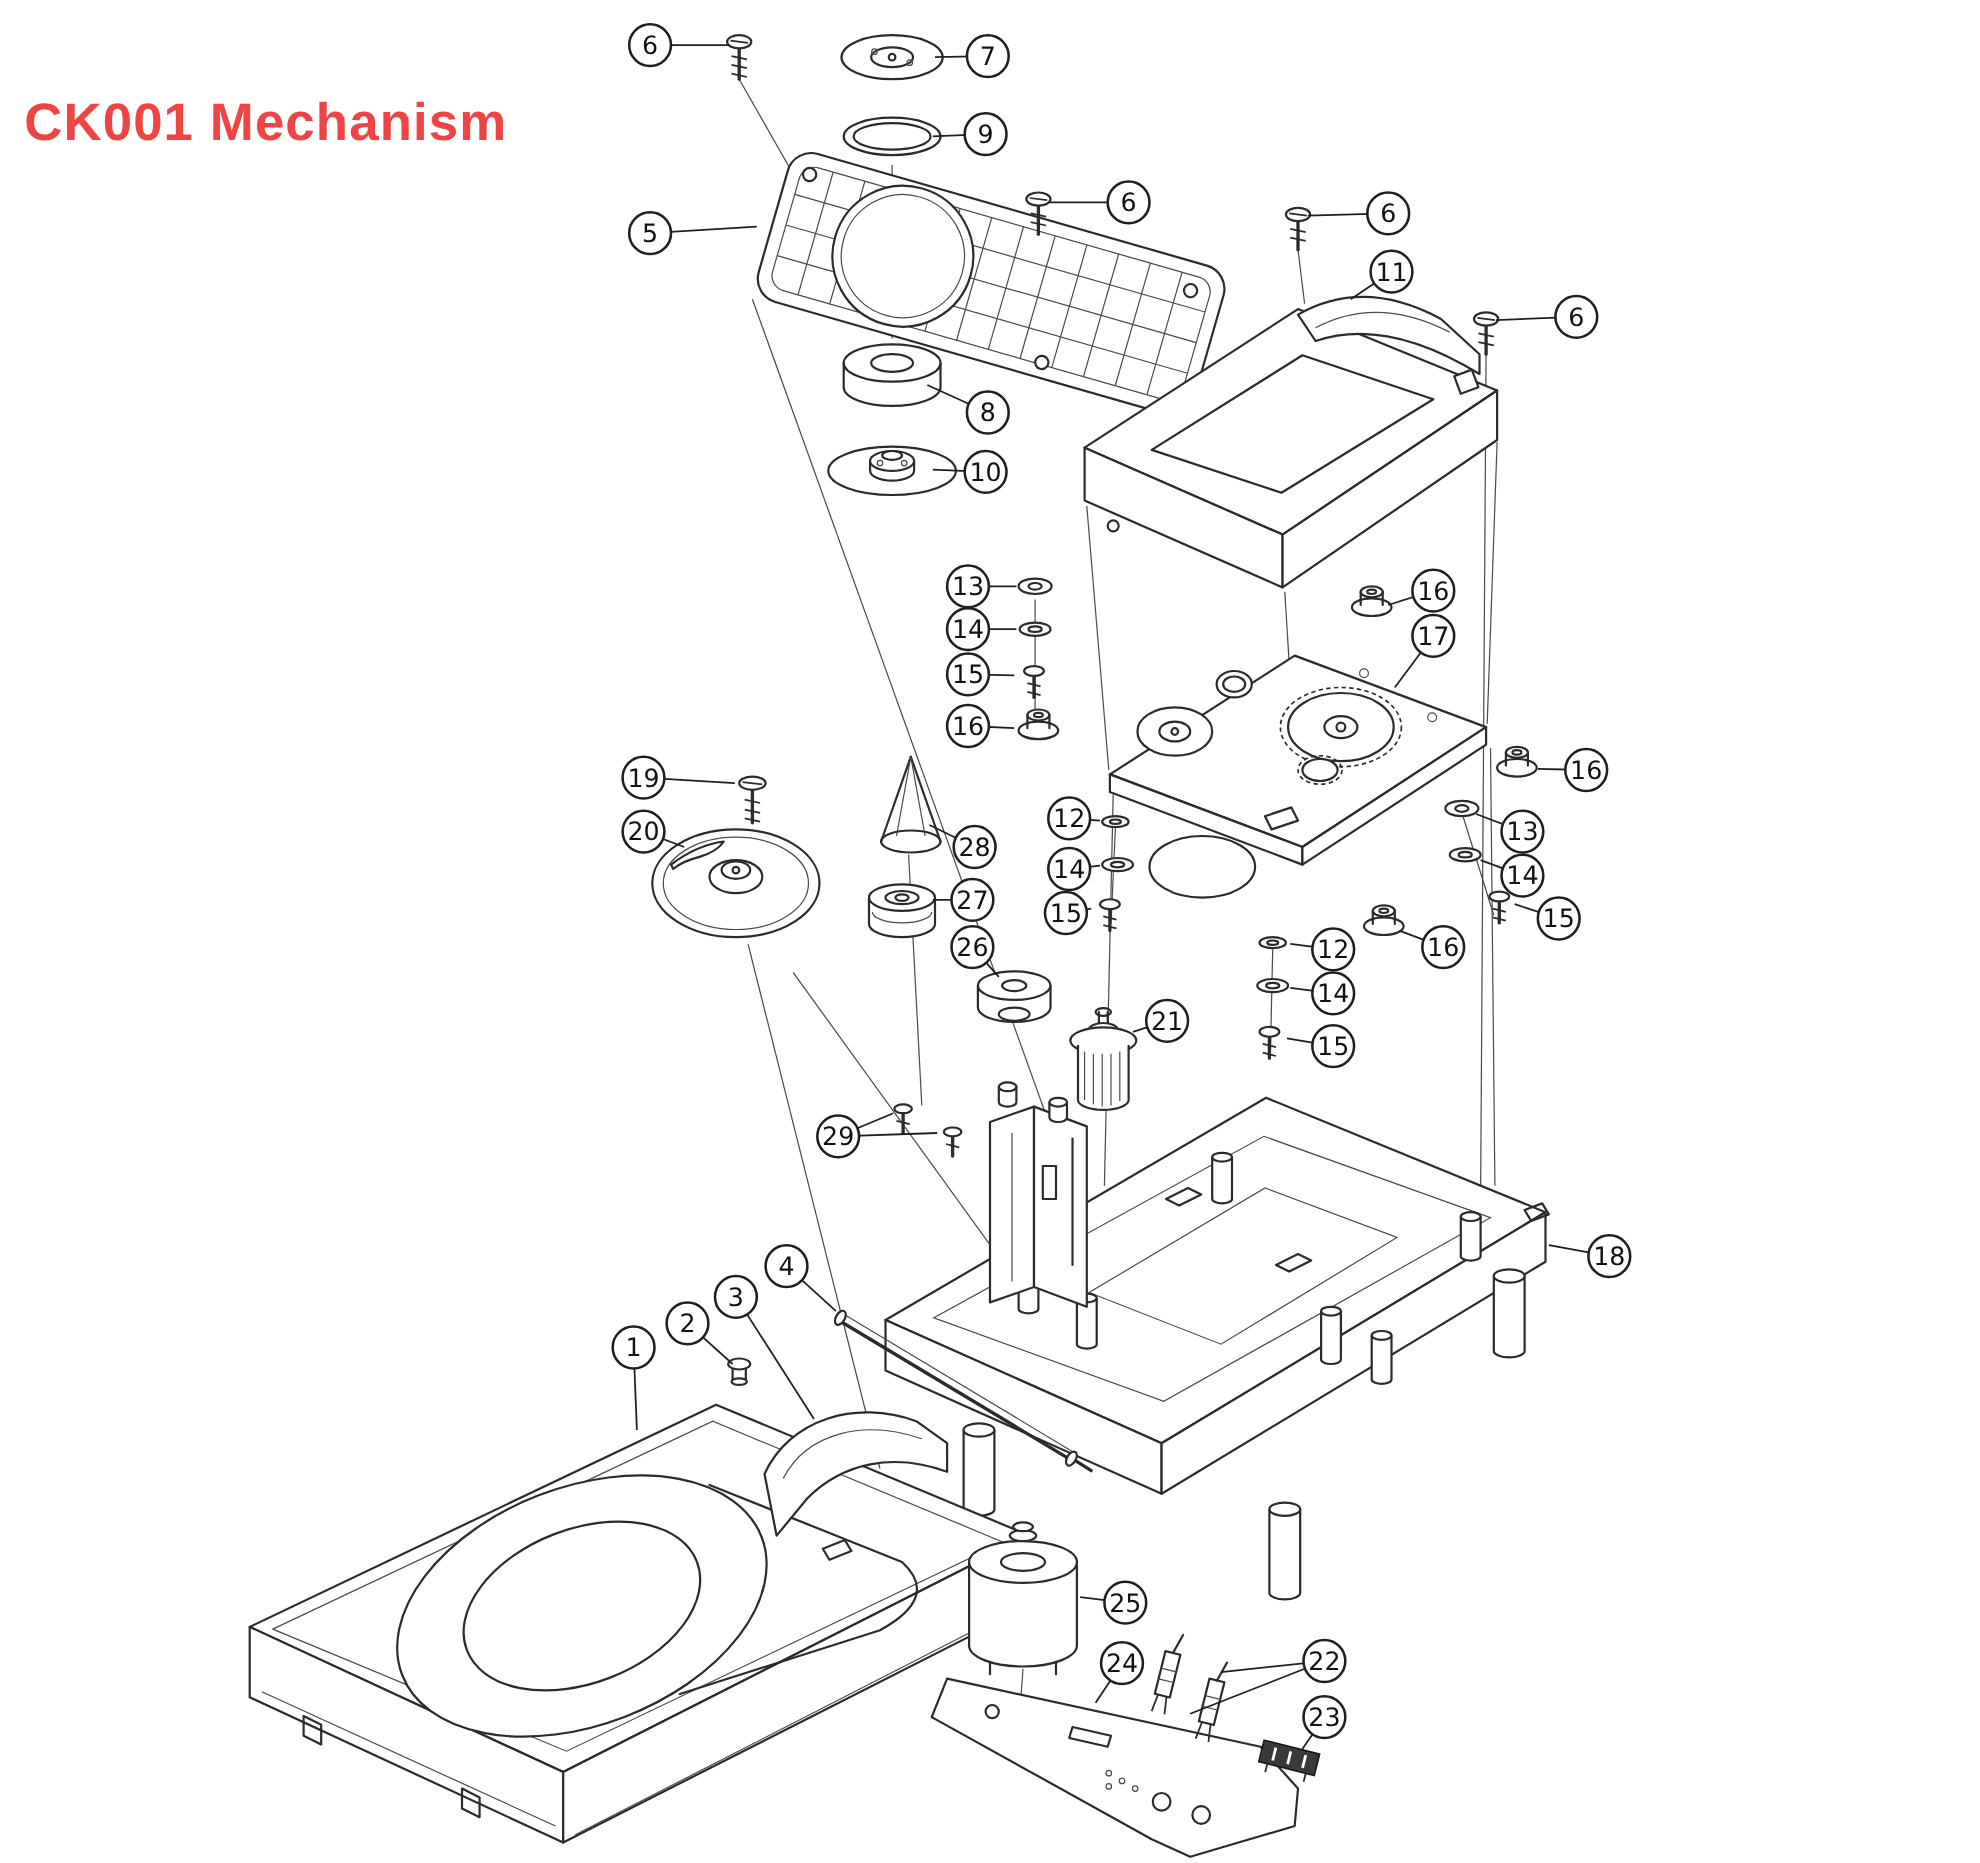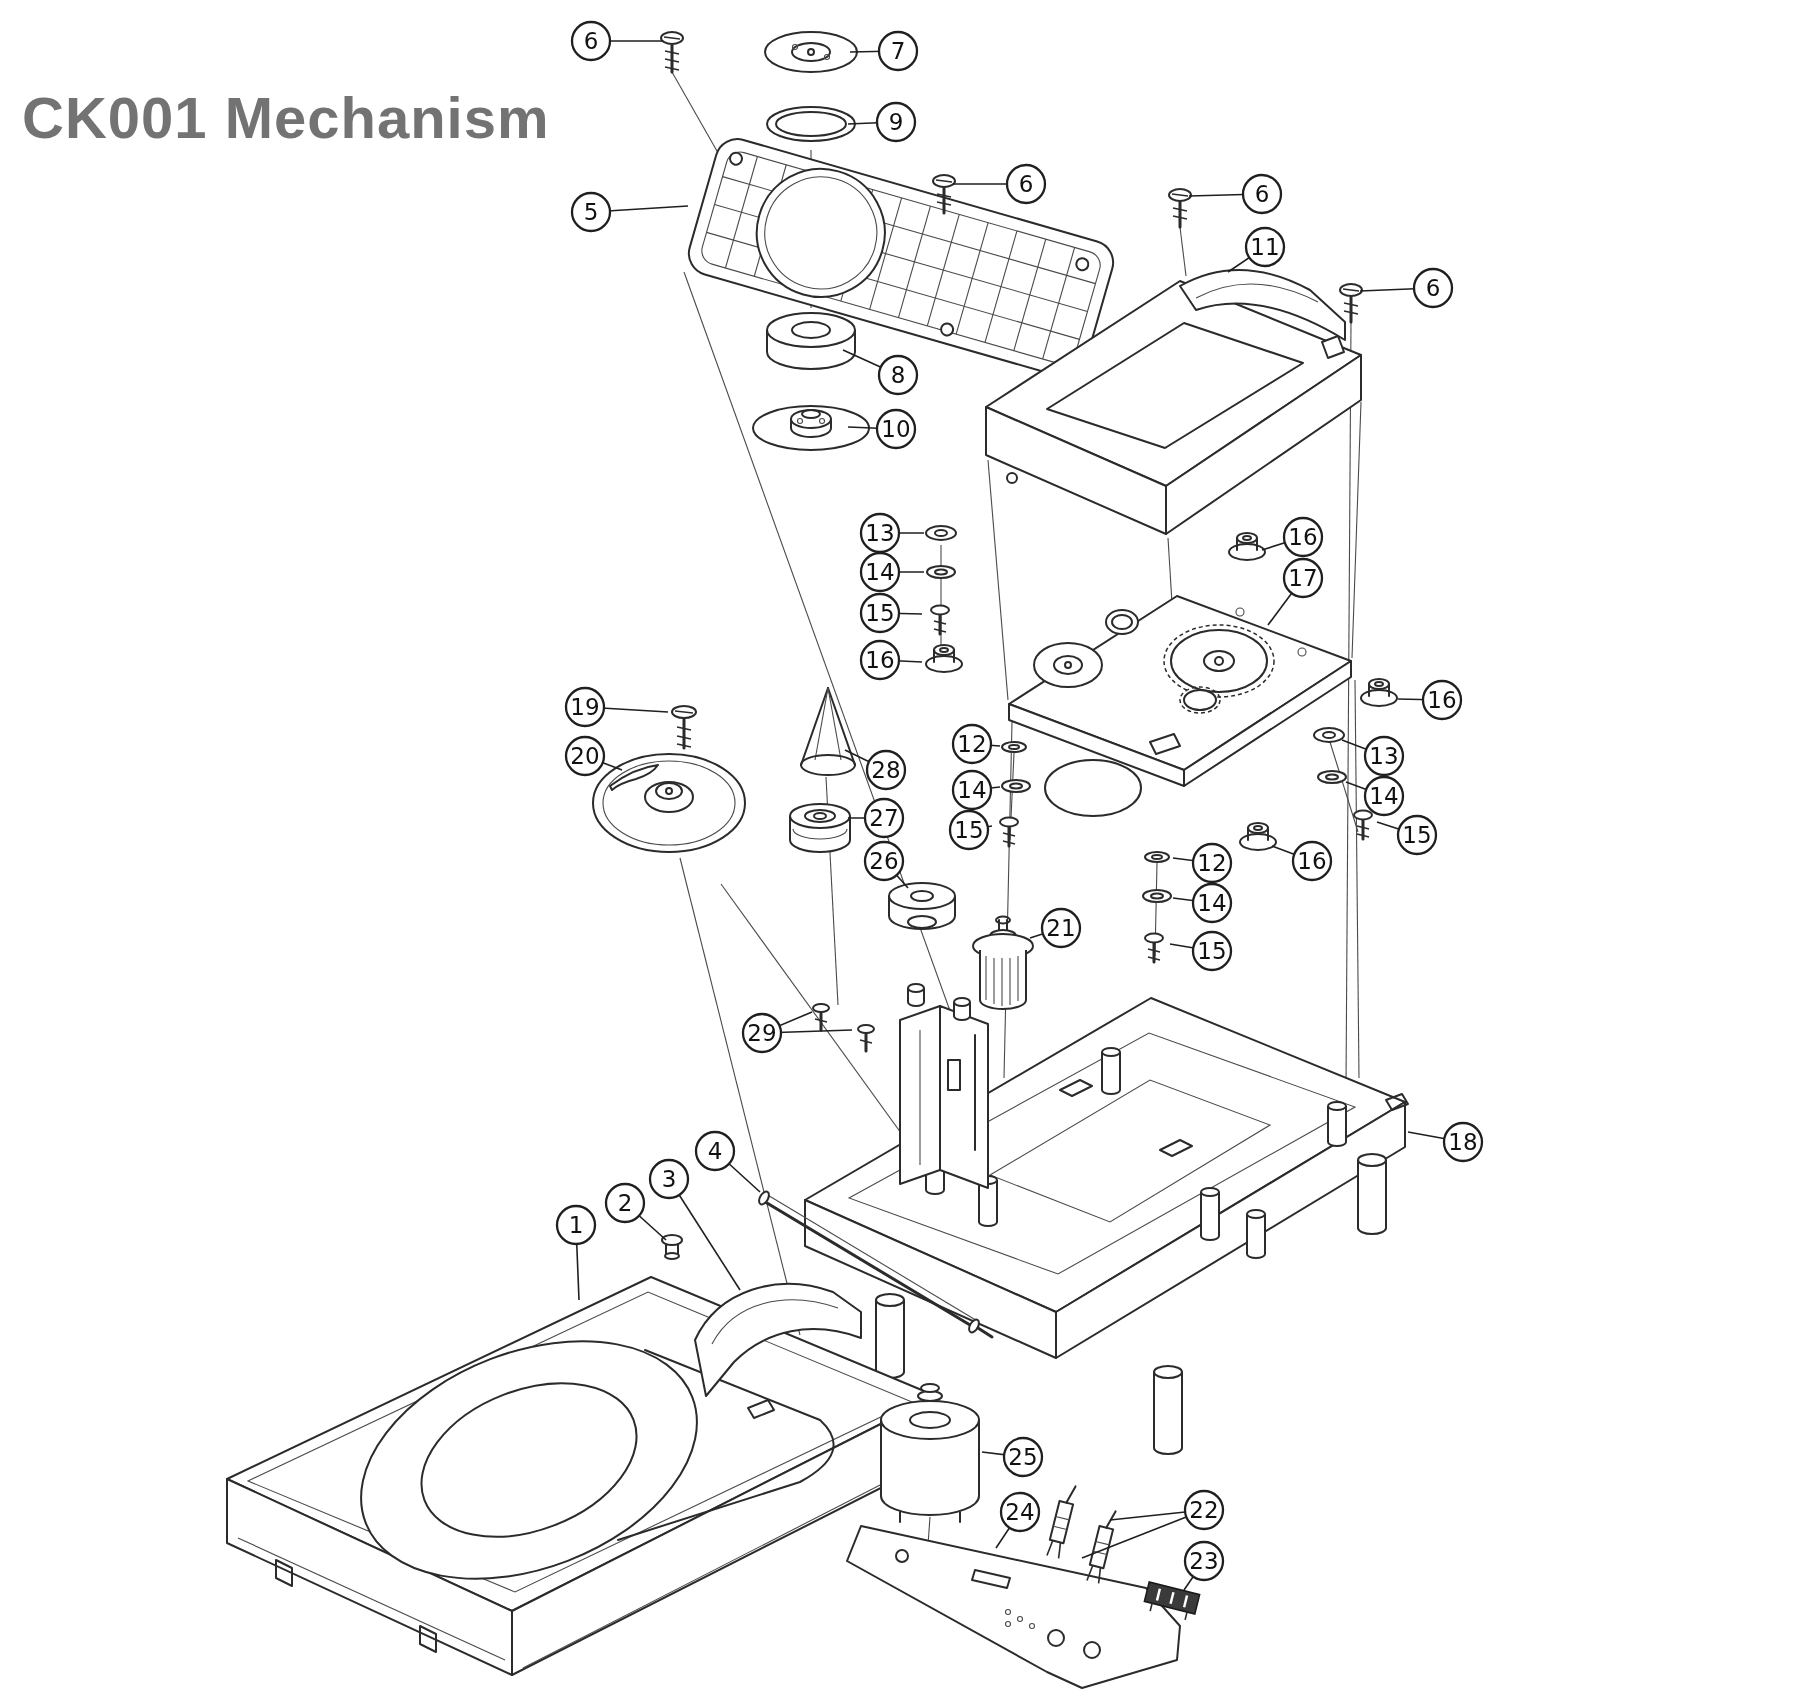--- a/index.html
+++ b/index.html
@@ -1,17 +1,17 @@
 <!DOCTYPE html>
 <html><head>
 <meta charset="utf-8">
 <style>
   html,body{margin:0;padding:0;background:#fff}
   .page{position:relative;width:1800px;height:1694px;background:#fff;overflow:hidden;font-family:"Liberation Sans",sans-serif}
-  .title{position:absolute;left:22px;top:84px;font-size:58px;font-weight:bold;color:#737373;letter-spacing:1px;margin:0;z-index:2}
+  .title{position:absolute;left:22px;top:84px;font-size:48px;font-weight:bold;color:#ef4444;letter-spacing:1px;margin:0;z-index:2}
   .art{position:absolute;left:0;top:0}
   .ln{fill:none;stroke:#2b2b2b;stroke-width:2;stroke-linejoin:round;stroke-linecap:round}
   .fw{fill:#ffffff;stroke:#2b2b2b;stroke-width:2;stroke-linejoin:round}
   .thin{fill:none;stroke:#4a4a4a;stroke-width:1.1}
   .dash{fill:none;stroke:#2b2b2b;stroke-width:1.5;stroke-dasharray:4 3}
   .shaft{stroke:#2b2b2b;stroke-width:3;stroke-linecap:round;fill:none}
   .tick{stroke:#2b2b2b;stroke-width:1.6;fill:none}
   .balloon{fill:#ffffff;stroke:#1f1f1f;stroke-width:2.3}
   .leader{stroke:#1f1f1f;stroke-width:1.6;fill:none}
   .balloon-num{font-family:"DejaVu Sans",sans-serif;font-size:23px;fill:#111;text-anchor:middle}

